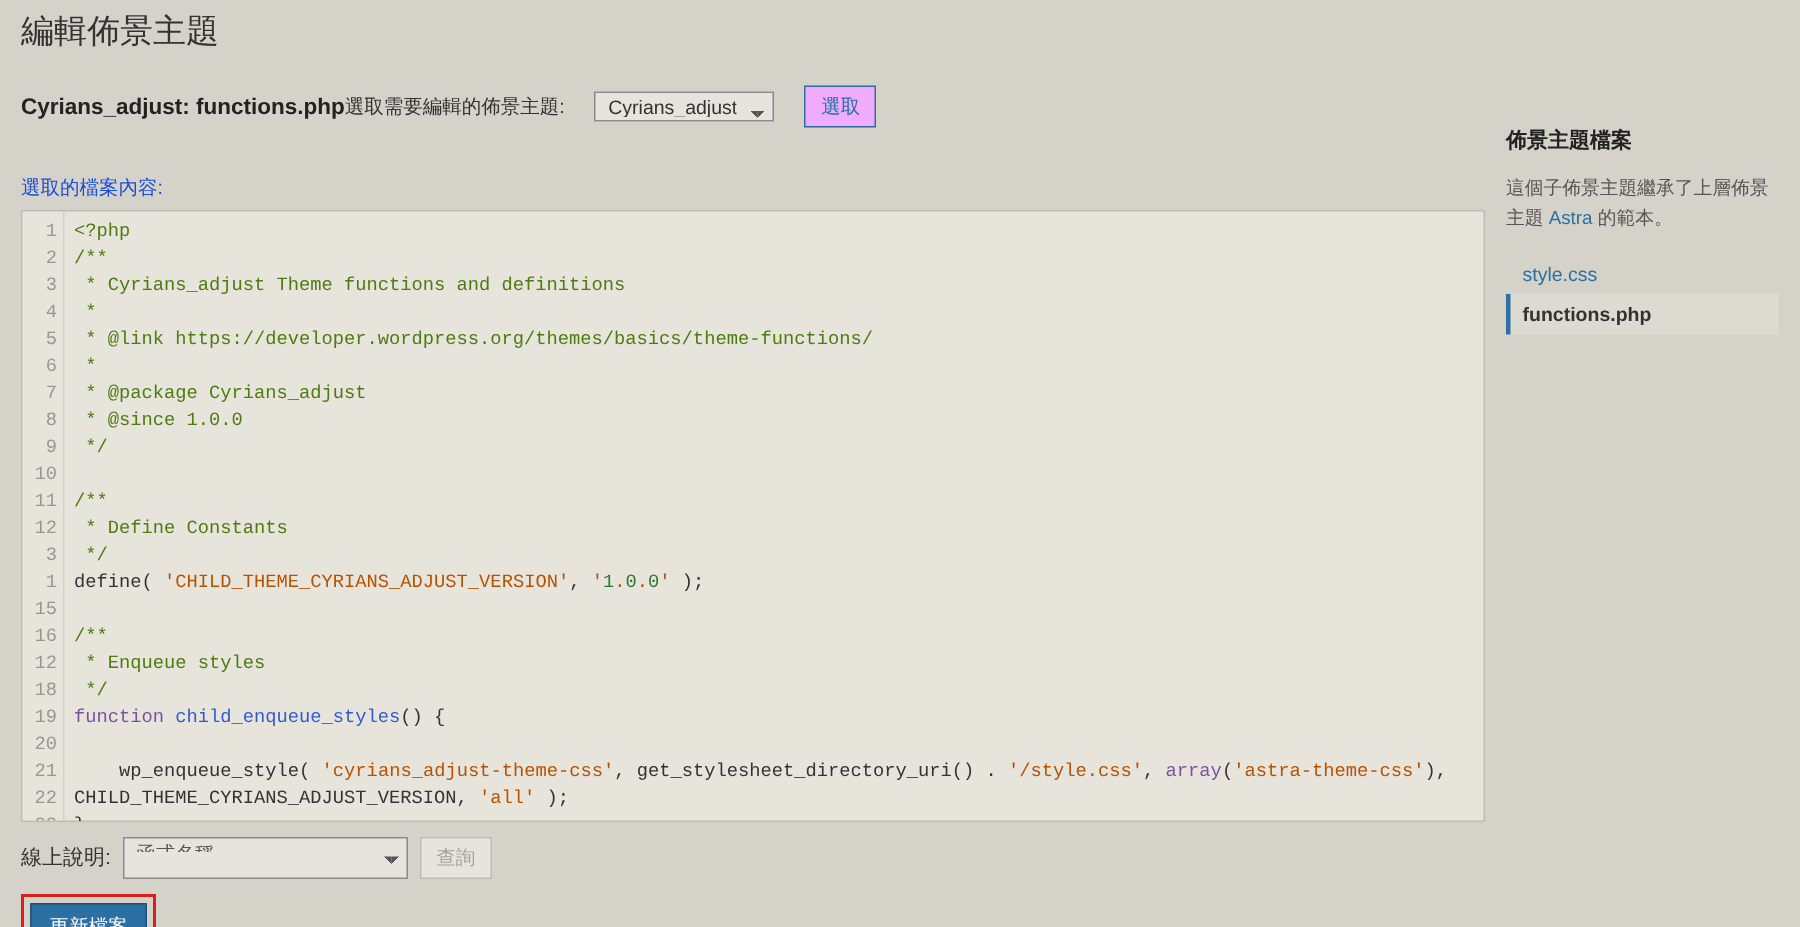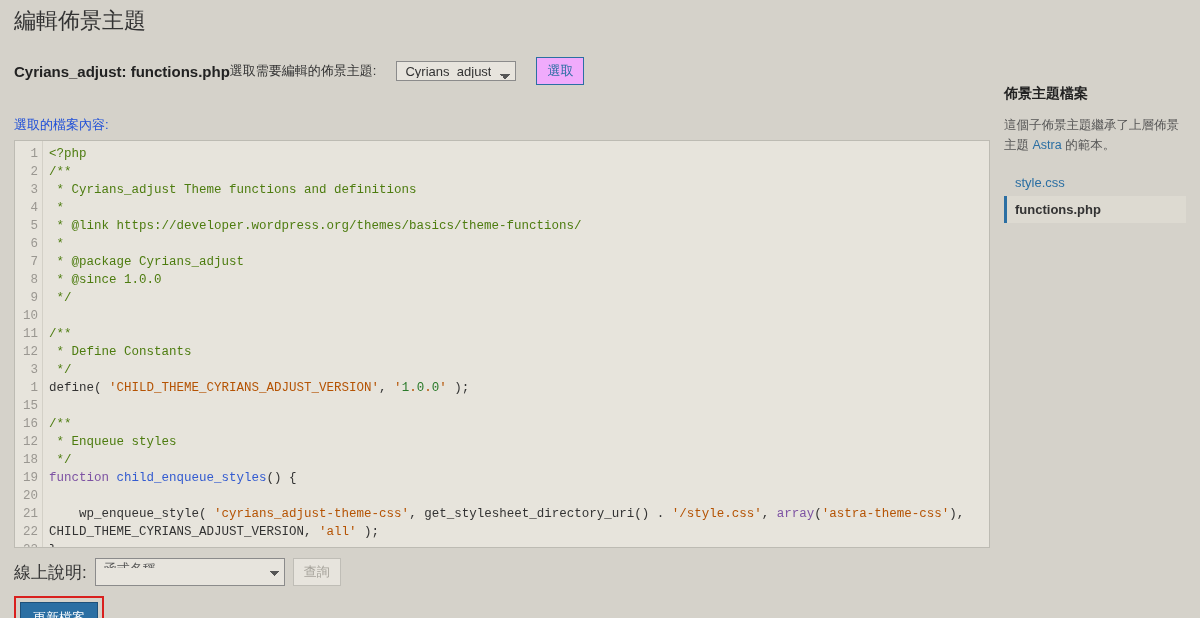--- a/index.html
+++ b/index.html
@@ -102,21 +102,21 @@
   .c-str { color: #b55303; }
   .c-com { color: #4d7c0f; font-family: Liberation Mono, monospace; }
   .c-num { color: #2a7a2a; }
   .c-var { color: #333; }
   .doc-row {
     display: flex;
     align-items: center;
     gap: 8px;
     margin-top: 10px;
   }
-  .doc-label { font-size: 17px; }
+  .doc-label { font-size: 14px; }
   select.doc-select {
     min-width: 190px;
     height: 28px;
     padding: 2px 24px 17px 8px;
     border: 1px solid #8b8b8b;
     background: #e7e4dd;
     font-size: 13px;
     color: #555;
     appearance: none;
     background-image: linear-gradient(45deg, transparent 50%, #555 50%),

